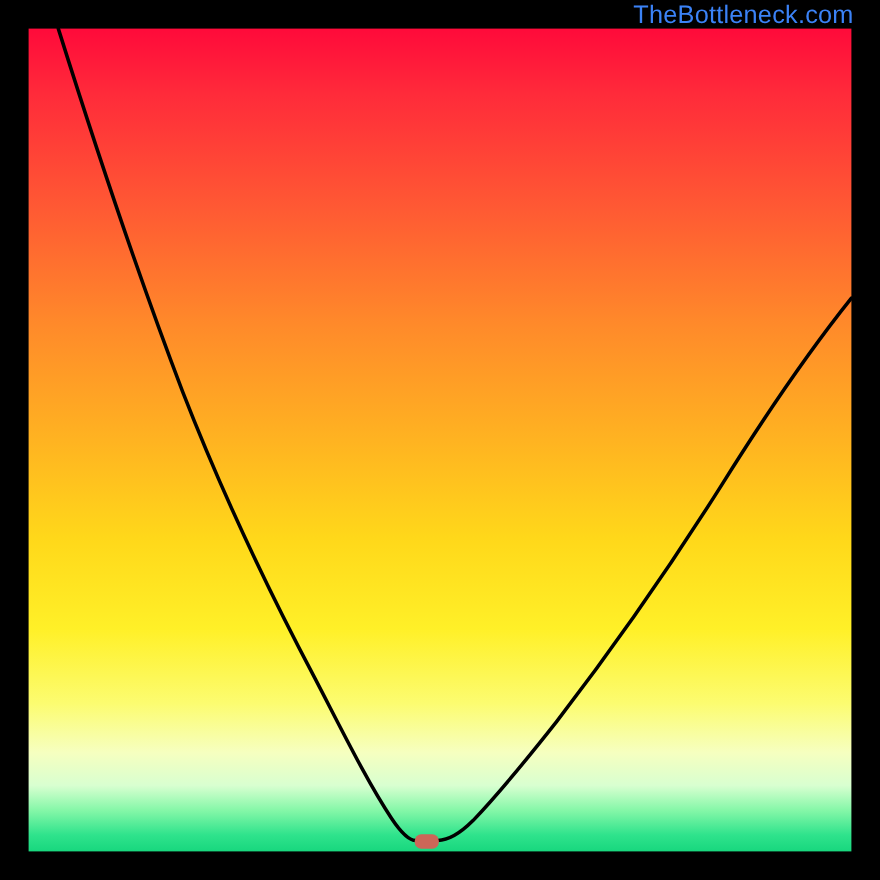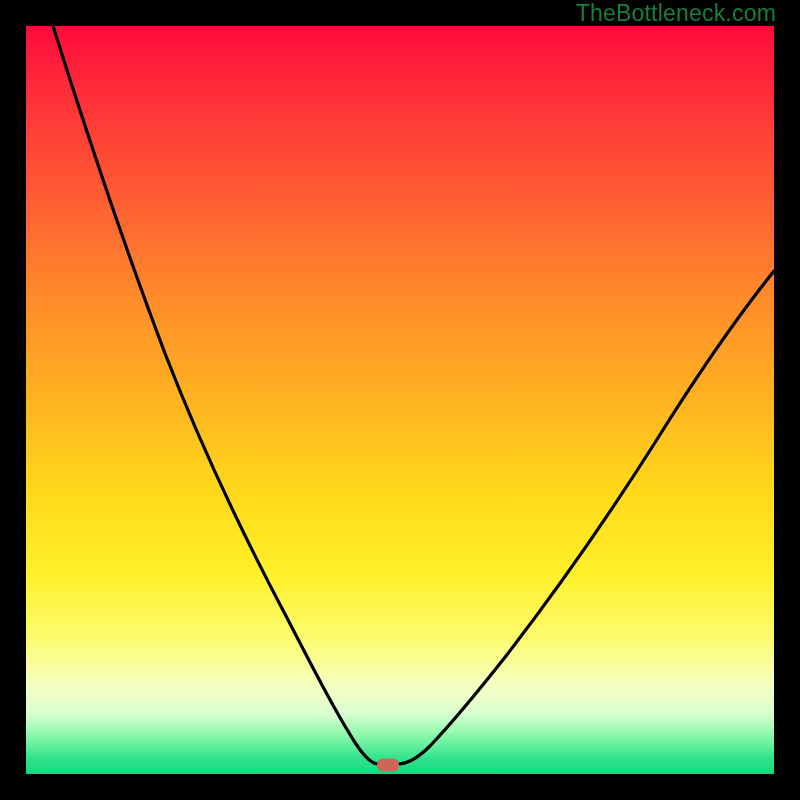--- a/index.html
+++ b/index.html
@@ -64,21 +64,21 @@
     background: #cc6658;
     transform: translate(-50%, -50%);
   }
   .watermark {
     position: absolute;
     top: 0px;
     right: 24px;
     font-family: Arial, Helvetica, sans-serif;
     font-size: 23px;
     font-weight: 500;
-    color: #15803d;
+    color: #3b82f6;
     letter-spacing: 0.2px;
     user-select: none;
   }
 </style>
 </head>
 <body>
 
 <div class="watermark">TheBottleneck.com</div>
 
 <div class="frame">

